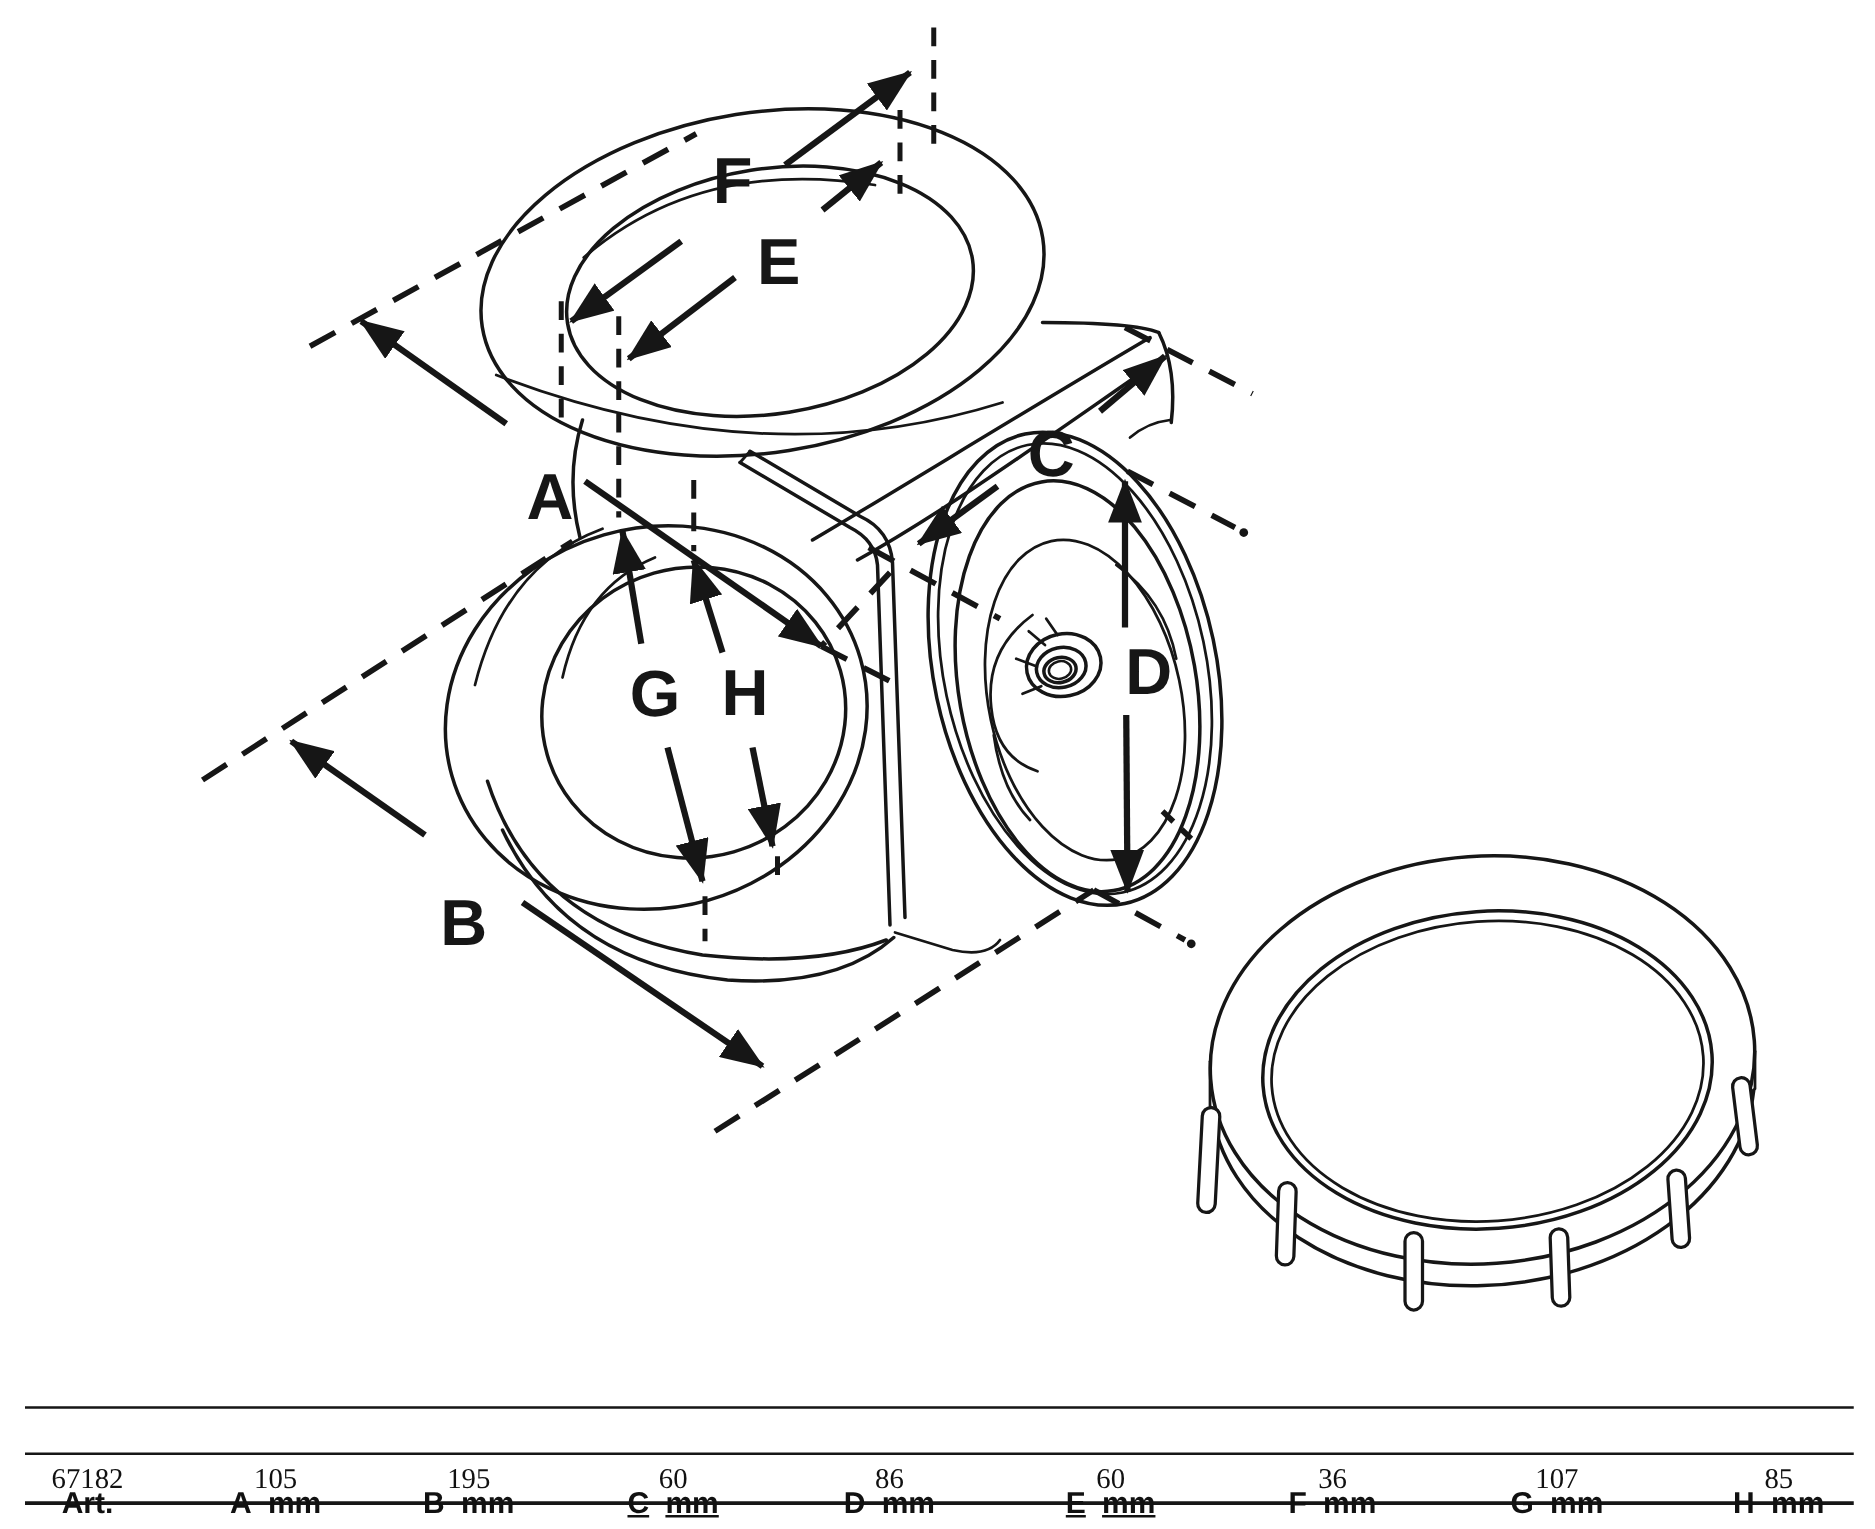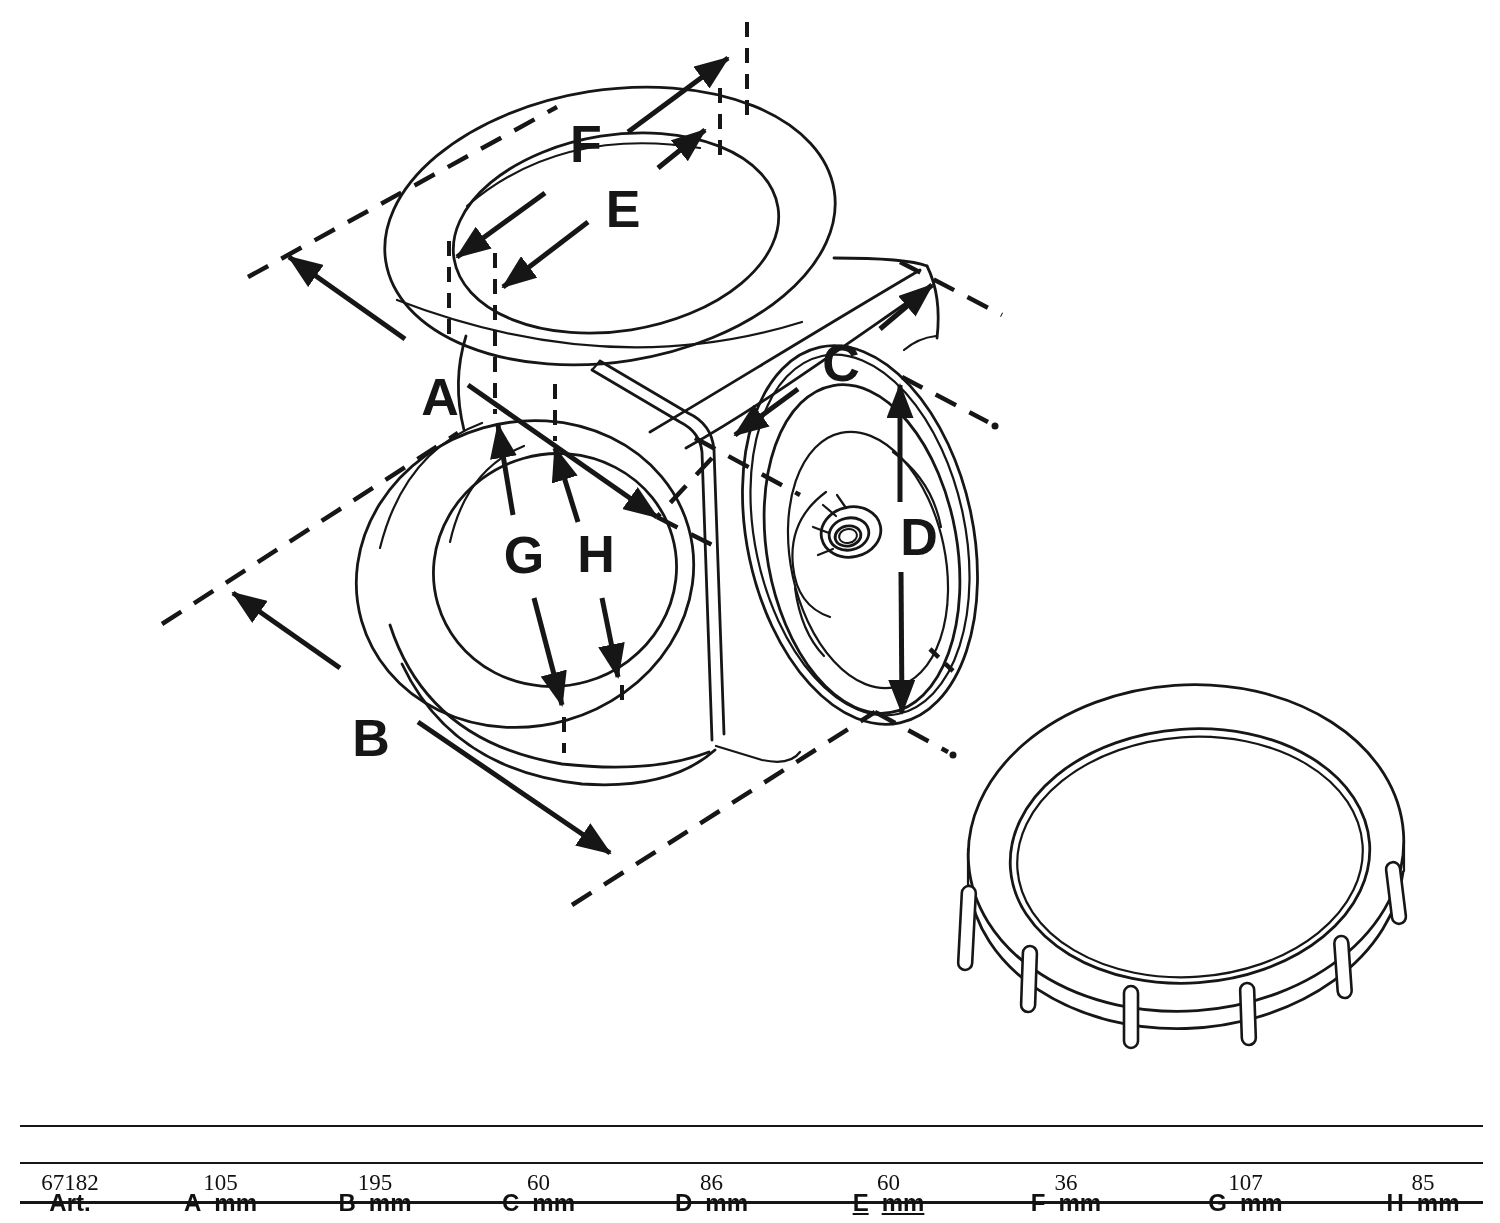--- a/index.html
+++ b/index.html
@@ -152,21 +152,21 @@
 
     <div class="cell hdr" style="left:10px;width:120px;">
       <span>Art.</span>
     </div>
     <div class="cell hdr" style="left:145px;width:151px;text-align:center;">
       <span>A</span><span class="unit">mm</span>
     </div>
     <div class="cell hdr" style="left:296px;width:158px;">
       <span>B</span><span class="unit">mm</span>
     </div>
-    <div class="cell hdr" style="left:454px;width:169px;">
+    <div class="cell hdr" style="left:454px;width:169px;text-decoration:underline;">
       <span>C</span><span class="unit">mm</span>
     </div>
     <div class="cell hdr" style="left:623px;width:177px;">
       <span>D</span><span class="unit">mm</span>
     </div>
     <div class="cell hdr" style="left:800px;width:177px;text-decoration:underline;">
       <span>E</span><span class="unit">mm</span>
     </div>
     <div class="cell hdr" style="left:977px;width:178px;">
       <span>F</span><span class="unit">mm</span>

